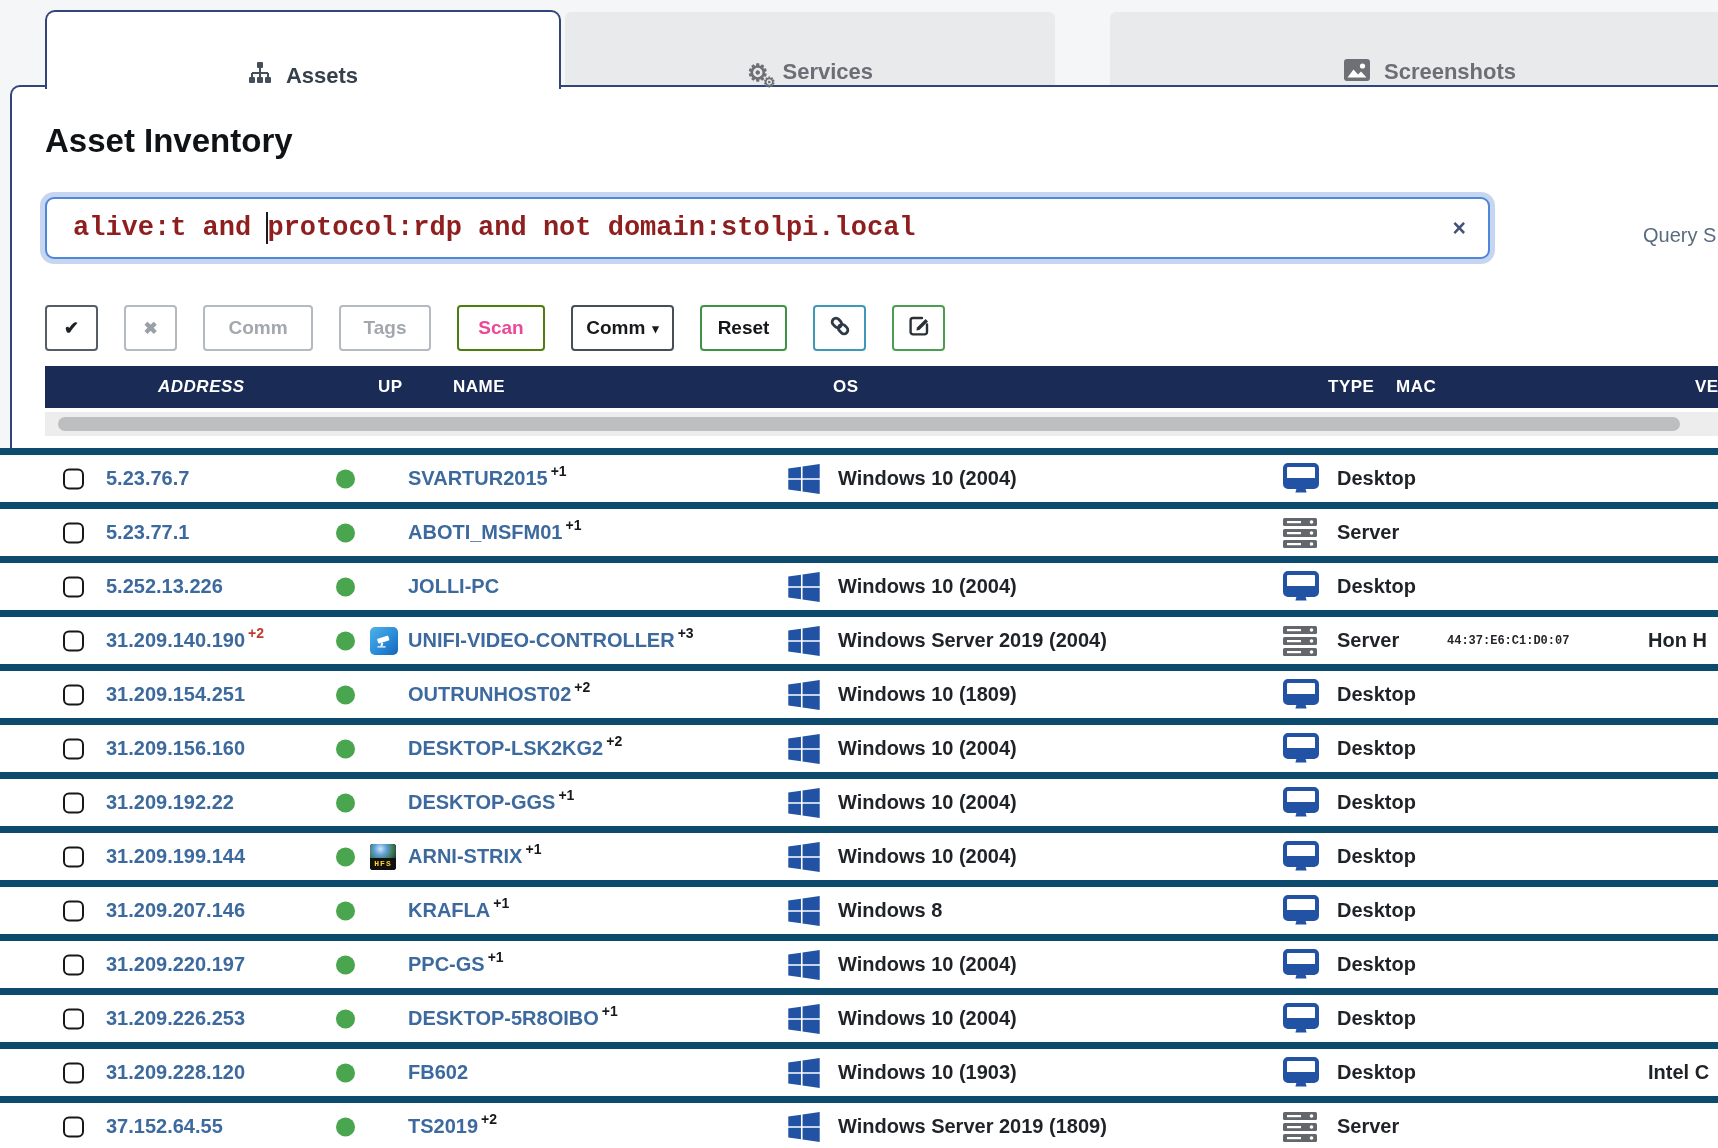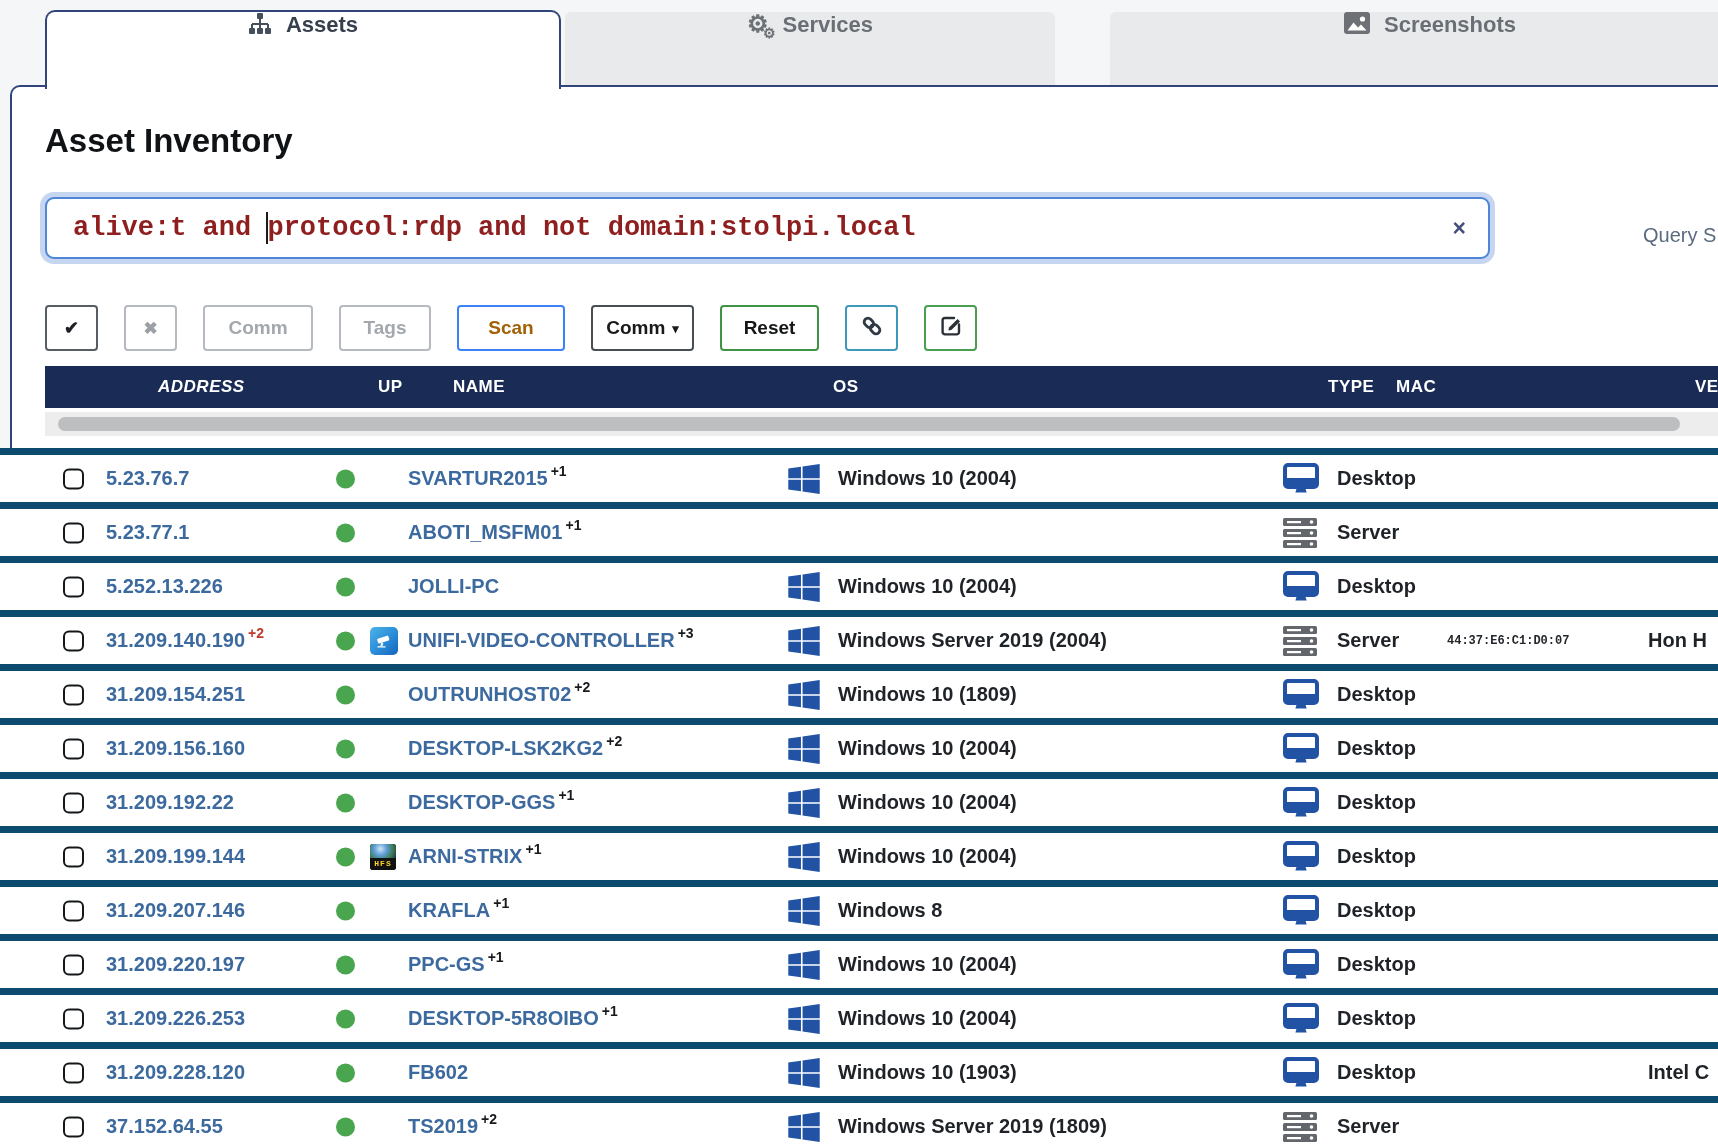--- a/index.html
+++ b/index.html
@@ -1,20 +1,20 @@
 <!DOCTYPE html>
 <html><head>
 <meta charset="utf-8">
 <style>
   html,body{margin:0;padding:0;}
   body{font-family:"Liberation Sans",sans-serif;background:#f5f6f7;}
   #screen{position:relative;width:1718px;height:1148px;overflow:hidden;background:#f5f6f7;}
 
   
-  .tab{position:absolute;display:flex;align-items:flex-start;justify-content:center;gap:14px;
+  .tab{position:absolute;display:flex;align-items:flex-end;justify-content:center;gap:14px;
        font-size:22px;font-weight:700;cursor:pointer;}
   .tab-assets{left:45px;top:10px;width:512px;height:77px;background:#fff;
       border:2px solid #31457a;border-bottom:none;border-radius:10px 10px 0 0;z-index:5;color:#36404d;}
   .tab-inactive{top:12px;height:73px;background:#e9eaec;border-radius:6px 6px 0 0;color:#6a6f75;z-index:2;}
   .tab-services{left:565px;width:490px;}
   .tab-screenshots{left:1110px;width:640px;}
   .tab .glyph{font-size:24px;line-height:1;color:#6d7176;position:relative;}
   .gear-small{position:absolute;font-size:14px;right:-7px;bottom:-4px;}
 
   
@@ -34,24 +34,24 @@
   #query-syntax{position:absolute;left:1643px;top:224px;font-size:20px;color:#5a6b80;z-index:6;white-space:nowrap;}
 
   
   #toolbar{position:absolute;left:45px;top:305px;height:46px;display:flex;gap:26px;z-index:6;}
   .tbtn{height:46px;background:#fff;border-radius:4px;display:flex;align-items:center;justify-content:center;
         font-size:19px;font-weight:700;cursor:pointer;box-sizing:border-box;}
   .b-confirm{width:53px;border:2px solid #565d64;color:#1d2125;font-size:18px;}
   .b-cancel{width:53px;border:2px solid #b4bac0;color:#9aa0a6;font-size:17px;}
   .b-comm{width:110px;border:2px solid #b4bac0;color:#a2a8ad;}
   .b-tags{width:92px;border:2px solid #b4bac0;color:#a2a8ad;}
-  .b-scan{width:108px;border:2px solid #3b82f6;color:#a16207;}
+  .b-scan{width:88px;border:2px solid #4d7c0f;color:#ec4899;}
   .b-cols{width:103px;border:2px solid #474e54;color:#17191b;gap:7px;}
   .b-cols .caret-down{font-size:13px;}
-  .b-reset{width:99px;border:2px solid #3f9443;color:#141618;}
+  .b-reset{width:87px;border:2px solid #3f9443;color:#141618;}
   .b-link{width:53px;border:2px solid #3f97ba;}
   .b-edit{width:53px;border:2px solid #4a9e4f;}
 
   
   #thead{position:absolute;left:45px;top:366px;width:1675px;height:42px;background:#1a2c55;z-index:6;}
   .hcol{position:absolute;top:0;height:42px;display:flex;align-items:center;color:#fff;
         font-size:17px;font-weight:700;letter-spacing:.03em;}
   .col-address{left:113px;font-style:italic;}
   .col-up{left:333px;}
   .col-name{left:408px;}

